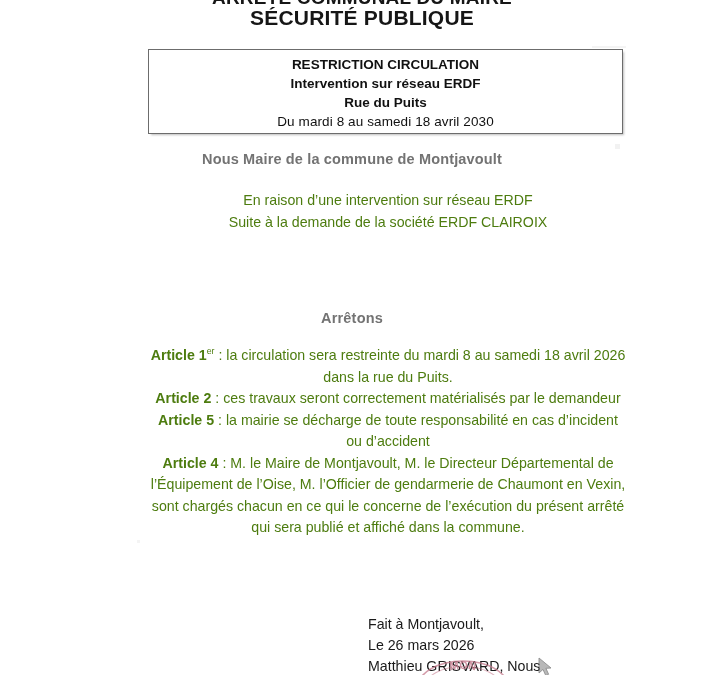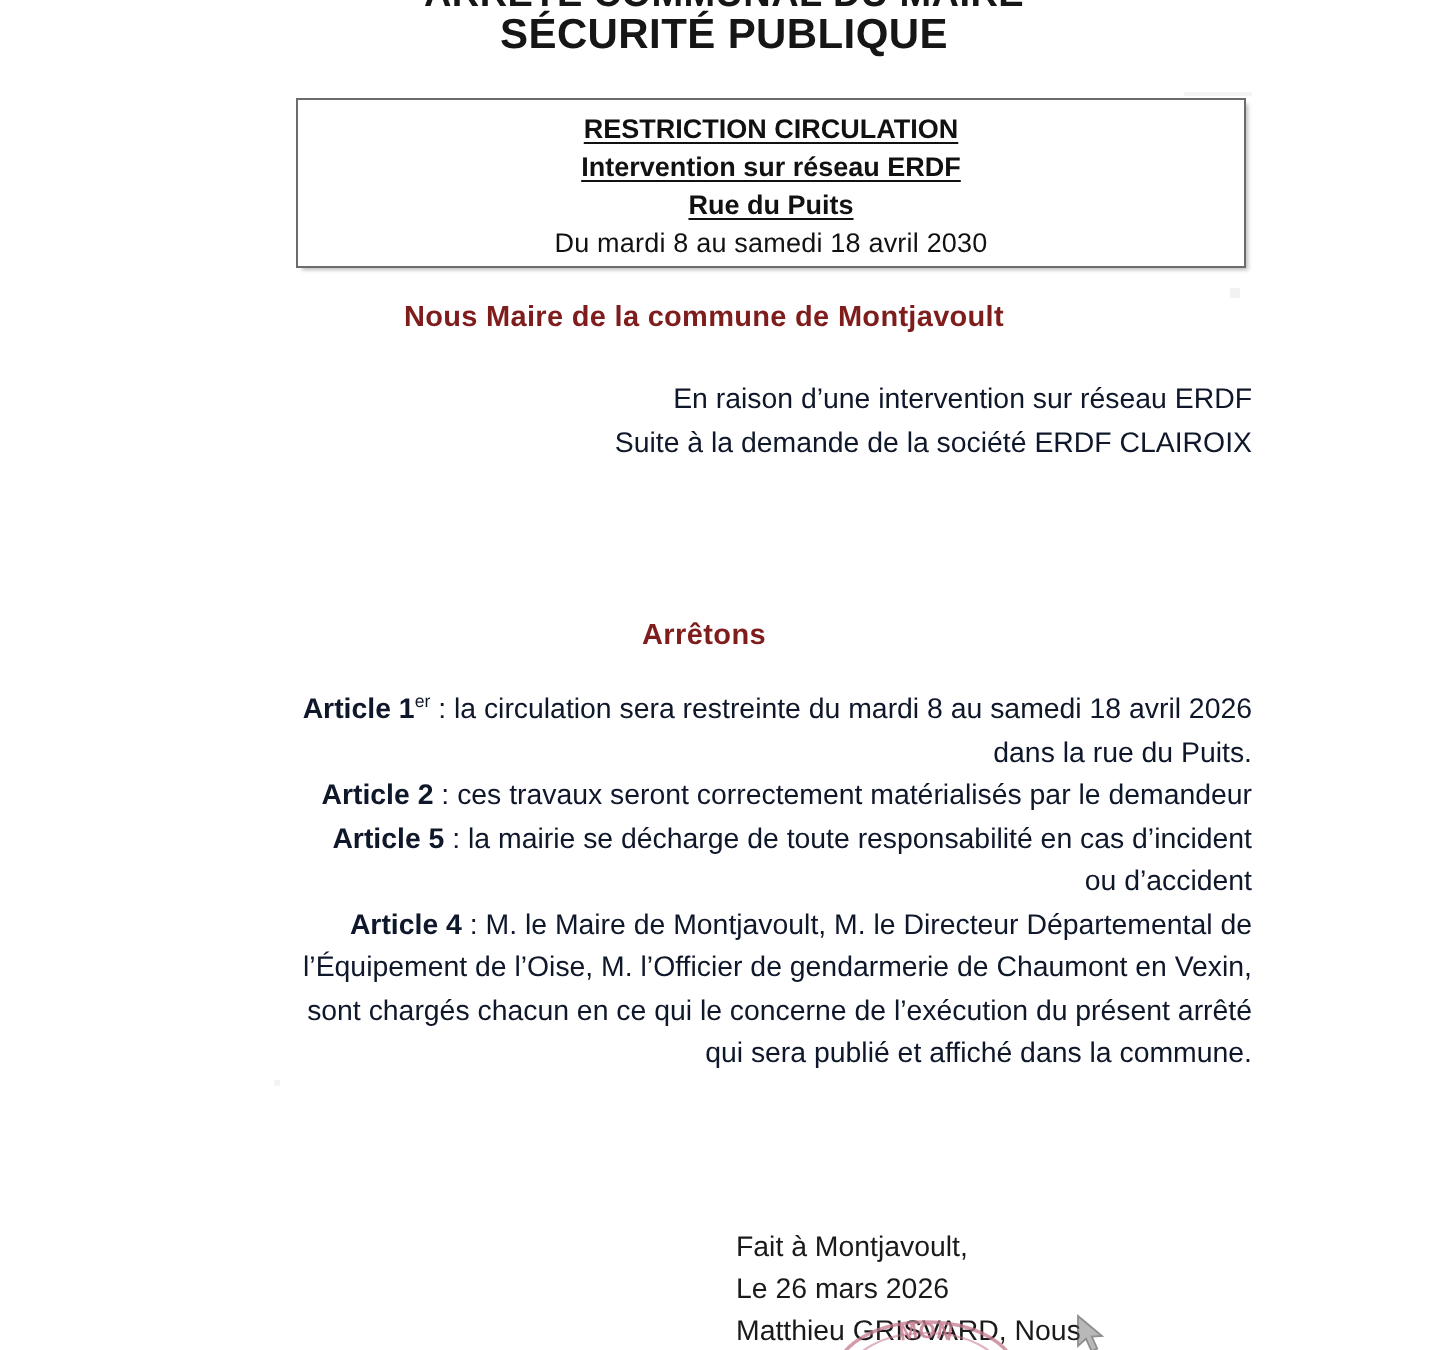--- a/index.html
+++ b/index.html
@@ -58,58 +58,57 @@
     box-sizing: border-box;
   }
   .notice-line {
     text-align: center;
     font-size: 13.5px;
     line-height: 19px;
     color: #111;
   }
   .notice-line.em {
     font-weight: bold;
-    text-decoration: underline;
     text-underline-offset: 1.5px;
   }
   .notice-line.plain {
     font-weight: normal;
     letter-spacing: 0.1px;
   }
   .notice-inner { padding-top: 5px; }
 
   
   .center-heading {
     position: absolute;
     width: 704px;
     left: 0;
     text-align: center;
     font-weight: bold;
-    color: #7f1d1d;
+    color: #737373;
   }
   #nous-maire {
     top: 151px;
     font-size: 14.5px;
     letter-spacing: 0.15px;
   }
   #arretons {
     top: 310px;
     font-size: 14.5px;
     letter-spacing: 0.2px;
   }
 
   
   .body-block {
     position: absolute;
     left: 150px;
     width: 476px;
     font-size: 14.2px;
     line-height: 21.5px;
-    color: #0f172a;
-    text-align: right;
+    color: #4d7c0f;
+    text-align: center;
   }
   #considerants { top: 190px; }
   #articles     { top: 345px; }
 
   .body-block p { margin: 0; }
 
   .art-label { font-weight: bold; }
   .art-label sup {
     font-size: 0.62em;
     vertical-align: super;

